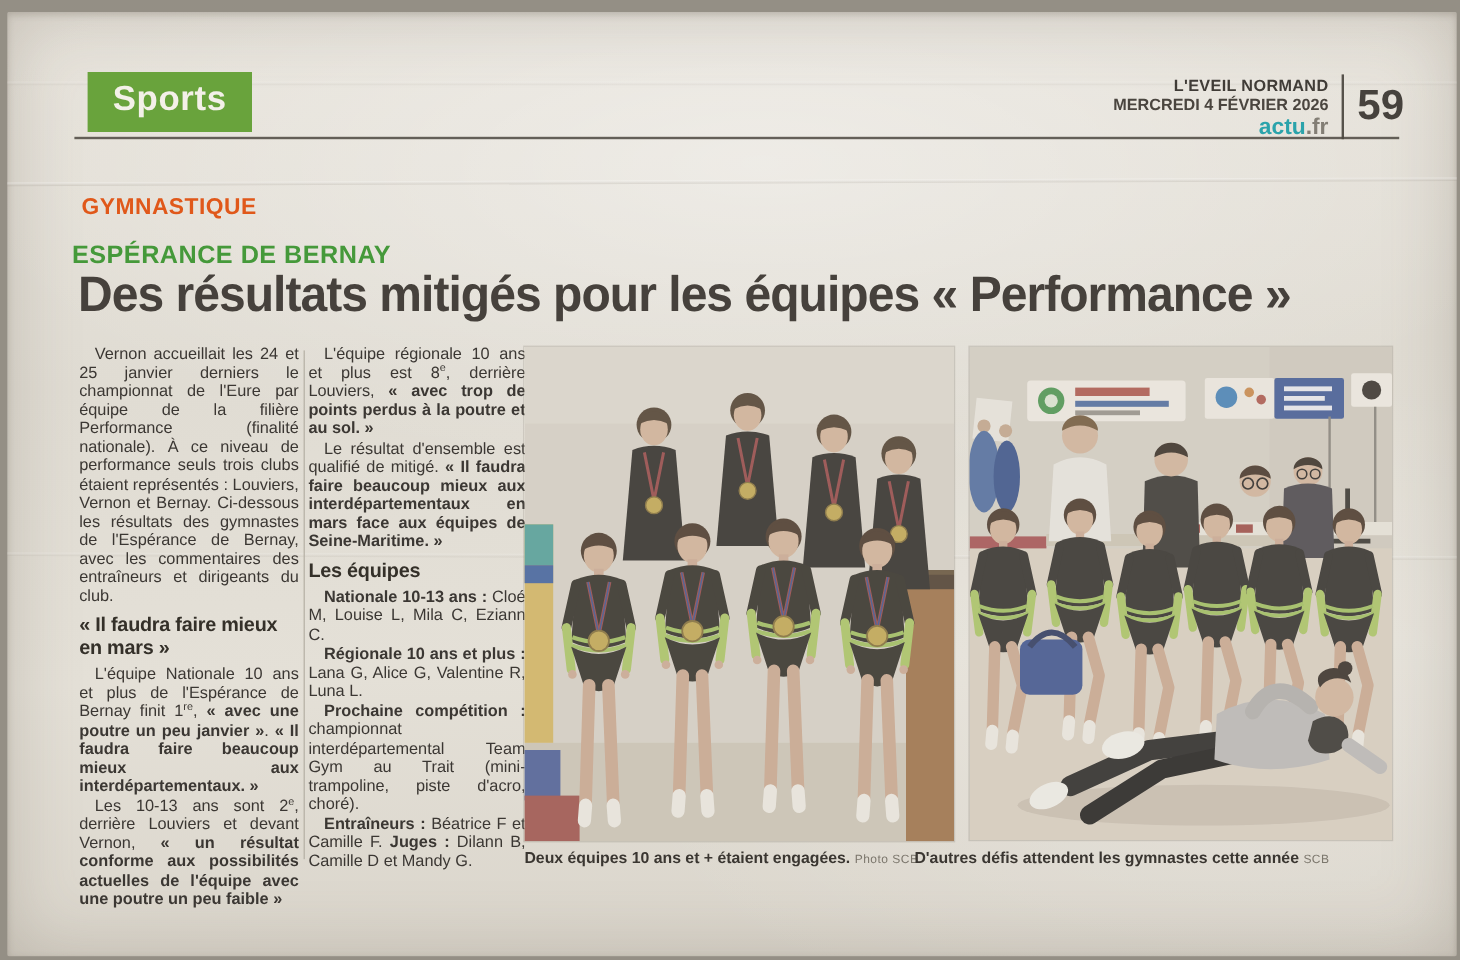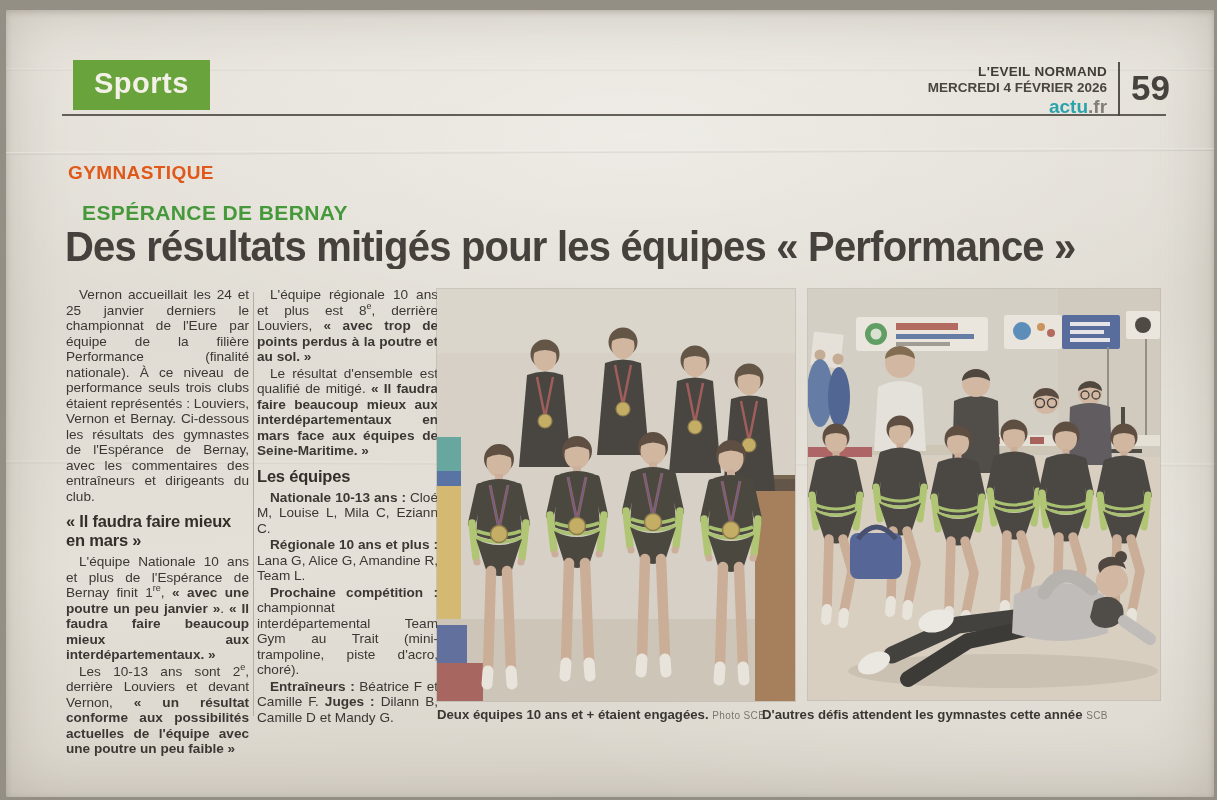--- a/index.html
+++ b/index.html
@@ -31,21 +31,21 @@
   .hdr-date{font-size:13.5px;font-weight:600;color:#4a453f;margin-top:1px}
   .hdr-site{font-size:19px;margin-top:1px}
   .hdr-site .brand{color:var(--brand_teal);font-weight:700}
   .hdr-site .tld{color:#837e75;font-weight:700}
   .hdr-divider{width:2px;background:#56524b;margin:2px 0}
   .hdr-page{font-size:35px;font-weight:700;color:#46423d;padding-top:8px}
 
   
   .kicker{position:absolute;left:62px;top:152px;font-size:19px;font-weight:800;
     color:var(--kicker_orange);letter-spacing:.4px}
-  .overline{position:absolute;left:76px;top:191px;font-size:21px;font-weight:800;
+  .overline{position:absolute;left:54px;top:191px;font-size:21px;font-weight:800;
     color:var(--overline_green);letter-spacing:.4px}
   .headline{position:absolute;left:59px;top:214px;margin:0;font-size:40px;font-weight:700;
     color:var(--headline_ink);letter-spacing:-.8px;white-space:nowrap;transform:scaleY(1.04)}
 
   
   .col{position:absolute;top:277px;color:var(--ink)}
   .col1{left:60px;width:183px}
   .col2{left:251px;width:181px}
   .col-rule{position:absolute;left:247px;top:282px;width:1px;height:424px;background:#b4aea3}
   .para{font-size:13.6px;line-height:15.5px;text-align:justify;text-indent:13px;
@@ -95,21 +95,21 @@
       <h3 class="subhead">« Il faudra faire mieux en mars »</h3>
       <p class="para"><span>L'équipe Nationale 10 ans et plus de l'Espérance de Bernay finit 1</span><sup>re</sup><span>, </span><span class="bq">« avec une poutre un peu janvier »</span><span>. </span><span class="bq">« Il faudra faire beaucoup mieux aux interdépartementaux. »</span></p>
       <p class="para"><span>Les 10-13 ans sont 2</span><sup>e</sup><span>, derrière Louviers et devant Vernon, </span><span class="bq">« un résultat conforme aux possibilités actuelles de l'équipe avec une poutre un peu faible »</span></p>
     </div>
   <div class="col-rule"></div>
   <div class="col col2">
       <p class="para"><span>L'équipe régionale 10 ans et plus est 8</span><sup>e</sup><span>, derrière Louviers, </span><span class="bq">« avec trop de points perdus à la poutre et au sol. »</span></p>
       <p class="para"><span>Le résultat d'ensemble est qualifié de mitigé. </span><span class="bq">« Il faudra faire beaucoup mieux aux interdépartementaux en mars face aux équipes de Seine-Maritime. »</span></p>
       <h3 class="subhead">Les équipes</h3>
       <p class="para"><span class="bq">Nationale 10-13 ans : </span><span>Cloé M, Louise L, Mila C, Eziann C.</span></p>
-      <p class="para"><span class="bq">Régionale 10 ans et plus : </span><span>Lana G, Alice G, Amandine R, Team L.</span></p>
+      <p class="para"><span class="bq">Régionale 10 ans et plus : </span><span>Lana G, Alice G, Valentine R, Luna L.</span></p>
       <p class="para"><span class="bq">Prochaine compétition : </span><span>championnat interdépartemental Team Gym au Trait (mini-trampoline, piste d'acro, choré).</span></p>
       <p class="para"><span class="bq">Entraîneurs : </span><span>Béatrice F et Camille F. </span><span class="bq">Juges : </span><span>Dilann B, Camille D et Mandy G.</span></p>
     </div>
 
   <div class="photo photo1">
     <svg viewBox="0 0 358 412" width="358" height="412">
       <defs>
         <g id="gf">
           <circle cx="0" cy="-2" r="15" fill="#4e3827"></circle>
           <ellipse cx="0" cy="2" rx="12.5" ry="14" fill="#d9b191"></ellipse>

